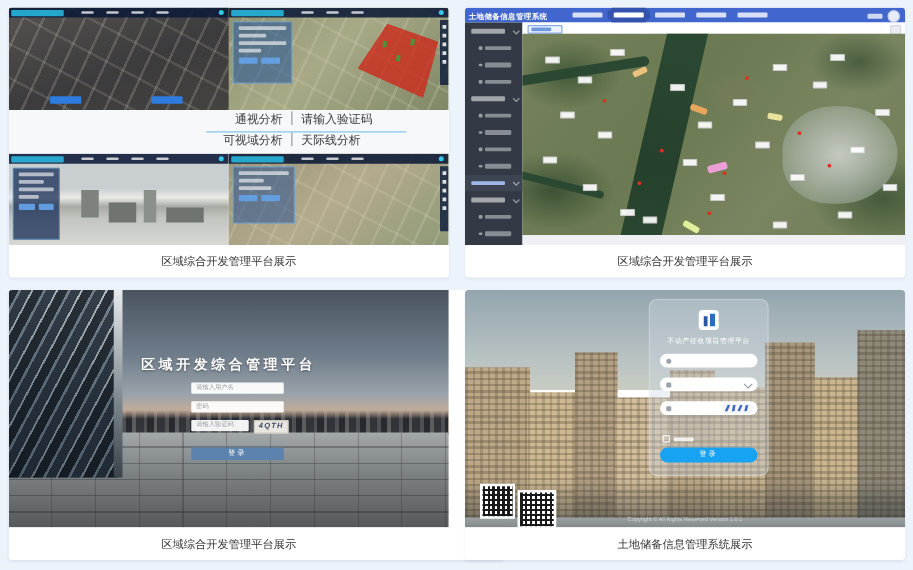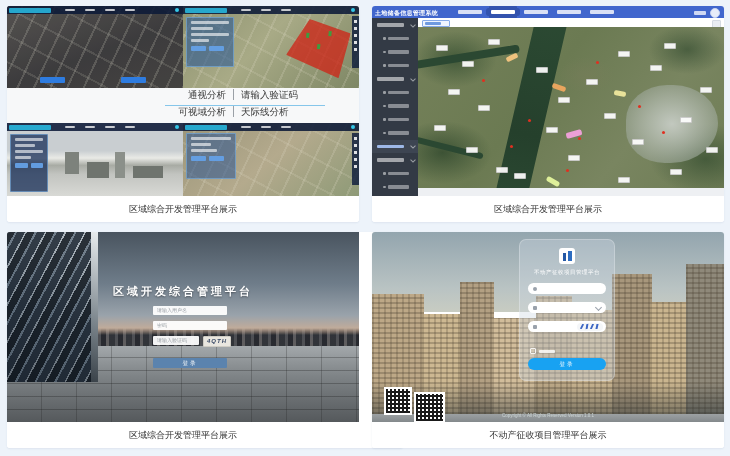--- a/index.html
+++ b/index.html
@@ -461,14 +461,14 @@
     </div>
 
     <div class="es-qr" style="left:12px;top:155px;width:24px;height:24px">
         <i></i>
       </div>
     <div class="es-qr" style="left:42px;top:160px;width:27px;height:27px">
         <i></i>
       </div>
     <div class="es-copy">Copyright ©  All Rights Reserved  Version 1.0.1</div>
   </div>
-  <div class="caption">不动产征收项目管理平台展示</div>
+  <div class="caption">土地储备信息管理系统展示</div>
 </div>
 
 </body></html>

